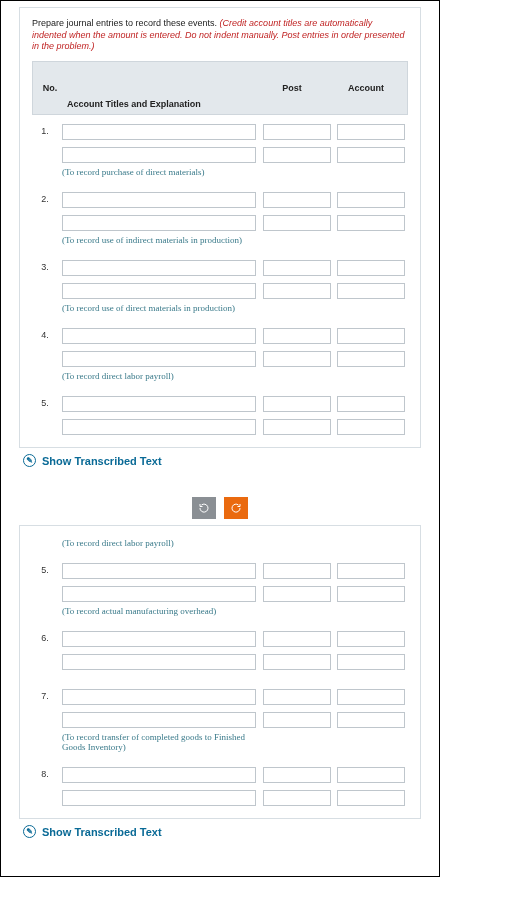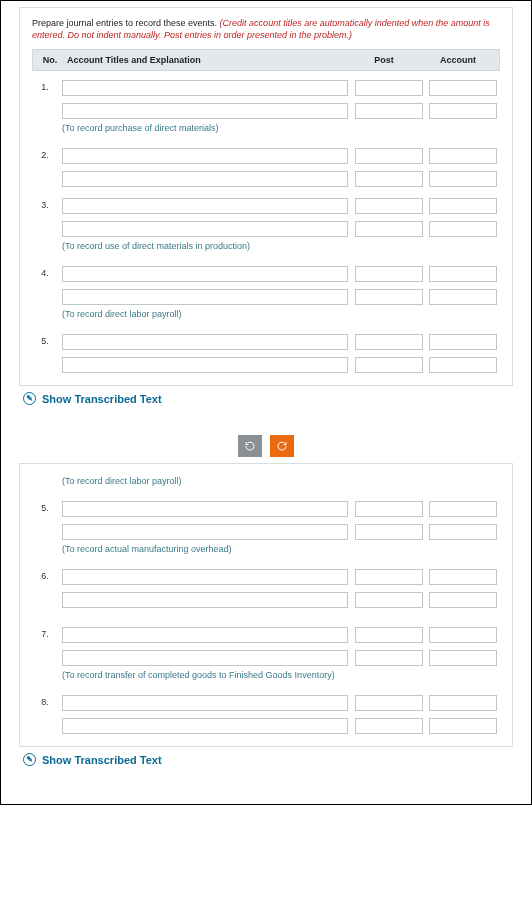--- a/index.html
+++ b/index.html
@@ -5,21 +5,21 @@
   * { box-sizing: border-box; }
   body {
     margin: 0;
     padding: 0;
     font-family: Arial, Helvetica, sans-serif;
     background: #fff;
     width: 532px;
   }
   .page-wrap {
     border: 1px solid #000;
-    width: 532px;
+    width: 440px;
     padding: 0 0 8px 0;
   }
   .panel {
     margin: 6px 18px 6px 18px;
     border: 1px solid #d7dee3;
     background: #fff;
     padding: 10px 12px 10px 12px;
   }
   .instr {
     font-size: 9px;
@@ -32,21 +32,21 @@
     display: flex;
     background: #e3e8ec;
     border: 1px solid #cfd6dc;
     font-size: 9px;
     font-weight: bold;
     color: #222;
     padding: 5px 4px;
     align-items: center;
   }
   .col-no { width: 26px; text-align: center; }
-  .col-acct { flex: 1; padding-left: 4px; }
+  .col-acct { flex: 1; padding-left: 4px; margin-top: 32px; }
   .col-dr { width: 74px; text-align: center; }
   .col-cr { width: 74px; text-align: center; }
   .entry {
     display: flex;
     flex-direction: column;
     margin-top: 4px;
   }
   .row {
     display: flex;
     align-items: center;
@@ -65,20 +65,21 @@
     padding: 1px 3px;
   }
   .caption-row {
     display: flex;
     padding: 2px 0 6px 0;
   }
   .caption-row .cell-acct {
     font-size: 9px;
     color: #3a7a8a;
     padding-left: 4px;
+    font-family: Liberation Serif, serif;
   }
   .show-trans {
     margin: 6px 22px 30px 22px;
     font-size: 11px;
     color: #0a6a96;
     font-weight: 600;
     display: flex;
     align-items: center;
     gap: 6px;
     cursor: pointer;
@@ -156,20 +157,26 @@
             <div class="cell-no">2.</div>
             <div class="cell-acct"><input class="inp" style=""></div>
             <div class="cell-dr"><input class="inp" style=""></div>
             <div class="cell-cr"><input class="inp" style=""></div>
           </div>
           <div class="row">
             <div class="cell-no"></div>
             <div class="cell-acct"><input class="inp" style=""></div>
             <div class="cell-dr"><input class="inp" style=""></div>
             <div class="cell-cr"><input class="inp" style=""></div>
+          </div>
+          <div class="caption-row">
+            <div class="cell-no"></div>
+            <div class="cell-acct">(To record use of indirect materials in production)</div>
+            <div class="cell-dr"></div>
+            <div class="cell-cr"></div>
           </div>
         </div>
         <div class="entry">
           <div class="row">
             <div class="cell-no">3.</div>
             <div class="cell-acct"><input class="inp" style=""></div>
             <div class="cell-dr"><input class="inp" style=""></div>
             <div class="cell-cr"><input class="inp" style=""></div>
           </div>
           <div class="row">

